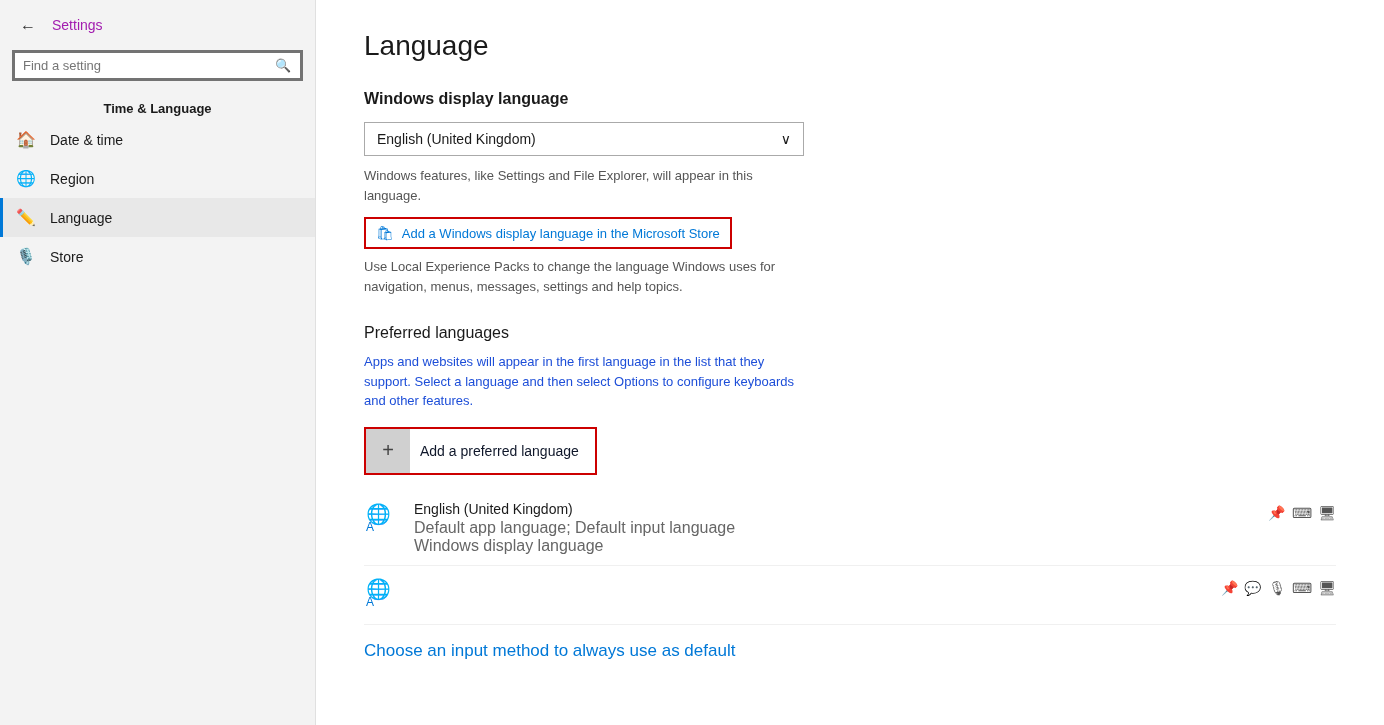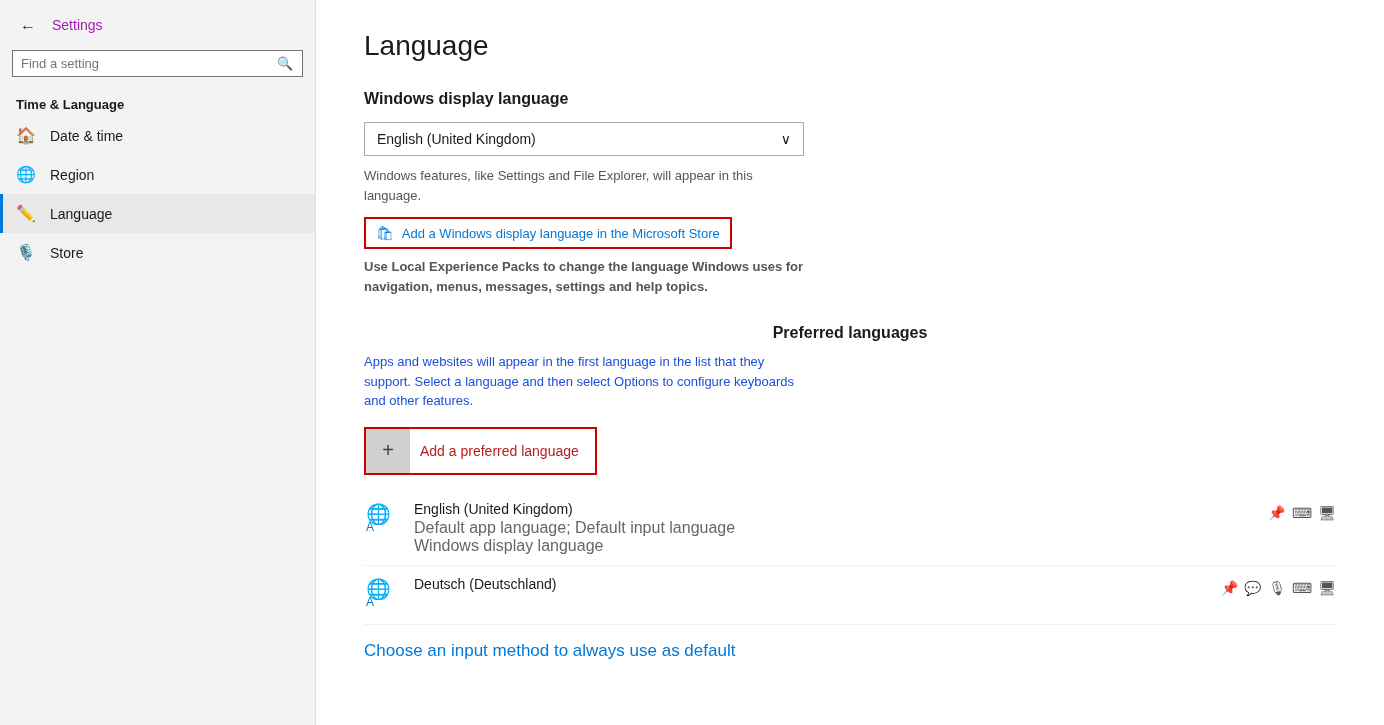--- a/index.html
+++ b/index.html
@@ -34,41 +34,42 @@
     }
     .sidebar-title {
       font-size: 14px;
       color: #a21caf;
     }
     .search-box {
       margin: 4px 12px 12px 12px;
       display: flex;
       align-items: center;
       background: #fff;
-      border: 1px solid #737373;
+      border: 3px solid #737373;
       padding: 5px 8px;
       gap: 6px;
     }
     .search-box input {
       border: none;
       outline: none;
       font-size: 13px;
       color: #555;
       width: 100%;
       background: transparent;
     }
     .search-icon-svg {
       color: #666;
       font-size: 13px;
     }
     .section-label {
       padding: 8px 16px 4px 16px;
       font-size: 13px;
       font-weight: 700;
       color: #1a1a1a;
+      text-align: center;
     }
     .nav-item {
       display: flex;
       align-items: center;
       padding: 10px 16px;
       gap: 14px;
       cursor: pointer;
       font-size: 14px;
       color: #1a1a1a;
       position: relative;
@@ -150,28 +151,26 @@
     .store-icon {
       font-size: 14px;
       color: #0078d7;
     }
     .store-desc {
       font-size: 13px;
       color: #555;
       max-width: 440px;
       line-height: 1.5;
       margin-bottom: 28px;
-      font-weight: bold;
     }
     .pref-section-heading {
       font-size: 16px;
-      font-weight: 700;
+      font-weight: 400;
       color: #1a1a1a;
       margin-bottom: 10px;
-      text-align: center;
     }
     .pref-desc {
       font-size: 13px;
       color: #1d4ed8;
       max-width: 440px;
       line-height: 1.5;
       margin-bottom: 16px;
     }
     .add-lang-btn {
       display: flex;
@@ -189,21 +188,21 @@
       height: 44px;
       display: flex;
       align-items: center;
       justify-content: center;
       font-size: 20px;
       color: #444;
       flex-shrink: 0;
     }
     .add-lang-btn-label {
       font-size: 14px;
-      color: #b91c1c;
+      color: #0f172a;
       padding-right: 16px;
     }
     .lang-item {
       display: flex;
       align-items: flex-start;
       padding: 10px 0;
       gap: 14px;
       border-bottom: 1px solid #f0f0f0;
     }
     .lang-icon {
@@ -327,21 +326,20 @@
 
   
   <div class="lang-item">
     <div class="lang-icon">
       <svg width="32" height="32" viewBox="0 0 32 32" fill="none" xmlns="http://www.w3.org/2000/svg">
         <text y="20" font-size="20" fill="#0078d7">🌐</text>
         <text y="30" font-size="12" fill="#0078d7">A</text>
       </svg>
     </div>
     <div class="lang-info">
-      <div class="lang-name">Deutsch (Deutschland)</div>
     </div>
     <div class="lang-features">
       <span class="feat-icon">📌</span>
       <span class="feat-icon">💬</span>
       <span class="feat-icon">🎙</span>
       <span class="feat-icon">⌨</span>
       <span class="feat-icon">🖥</span>
     </div>
   </div>
 

